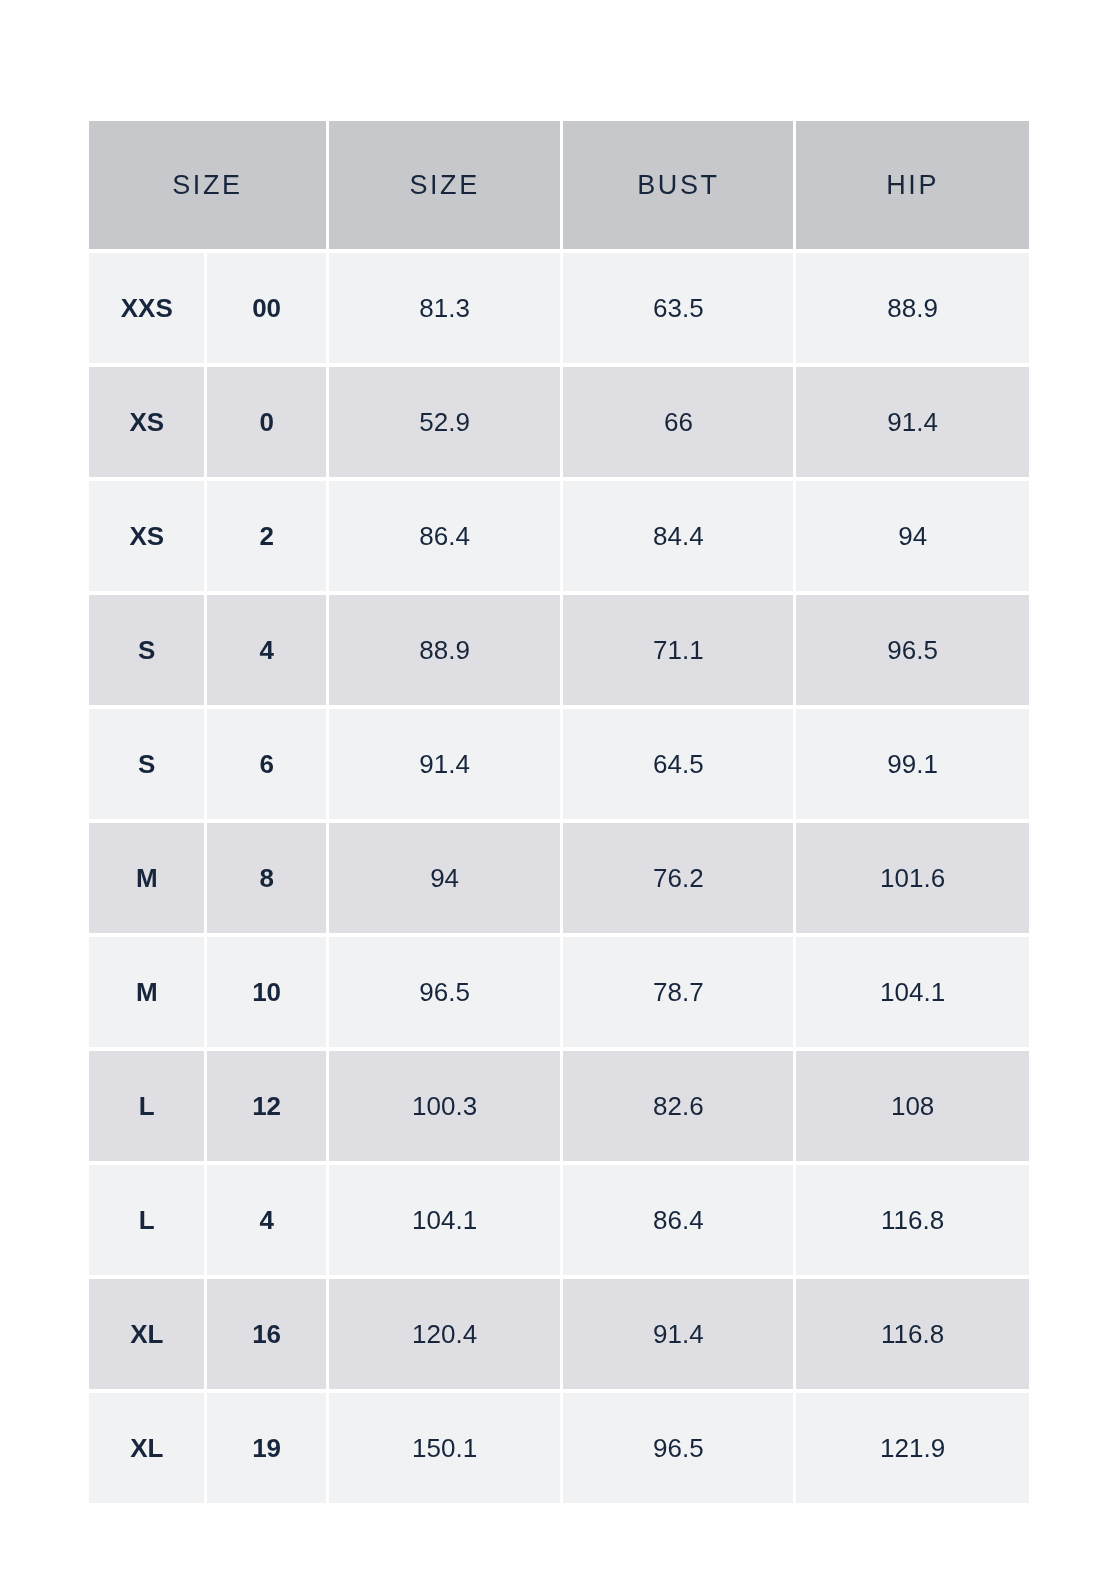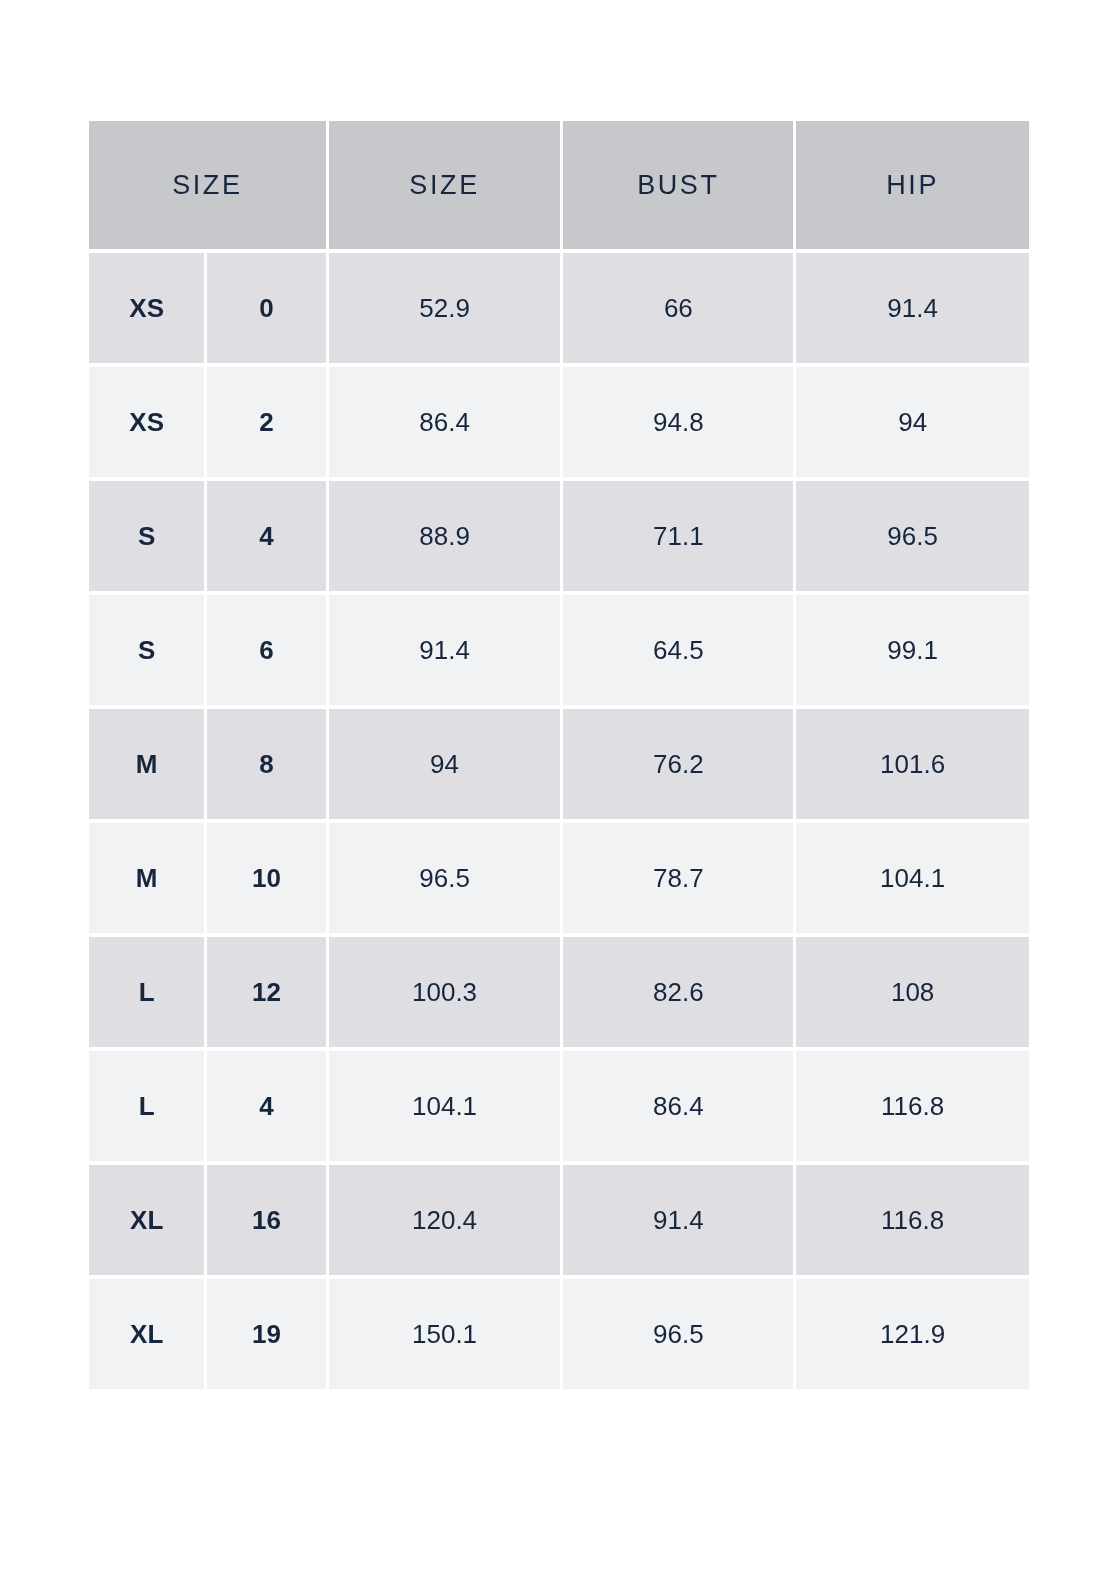--- a/index.html
+++ b/index.html
@@ -82,32 +82,39 @@
     </colgroup>
     <thead>
       <tr>
         <th colspan="2">SIZE</th>
         <th>SIZE</th>
         <th>BUST</th>
         <th>HIP</th>
       </tr>
     </thead>
     <tbody>
+      <tr class="row-light">
+        <td class="size-letter">XXS</td>
+        <td class="size-number">00</td>
+        <td>81.3</td>
+        <td>63.5</td>
+        <td>88.9</td>
+      </tr>
       <tr class="row-dark">
         <td class="size-letter">XS</td>
         <td class="size-number">0</td>
         <td>52.9</td>
         <td>66</td>
         <td>91.4</td>
       </tr>
       <tr class="row-light">
         <td class="size-letter">XS</td>
         <td class="size-number">2</td>
         <td>86.4</td>
-        <td>94.8</td>
+        <td>84.4</td>
         <td>94</td>
       </tr>
       <tr class="row-dark">
         <td class="size-letter">S</td>
         <td class="size-number">4</td>
         <td>88.9</td>
         <td>71.1</td>
         <td>96.5</td>
       </tr>
       <tr class="row-light">

